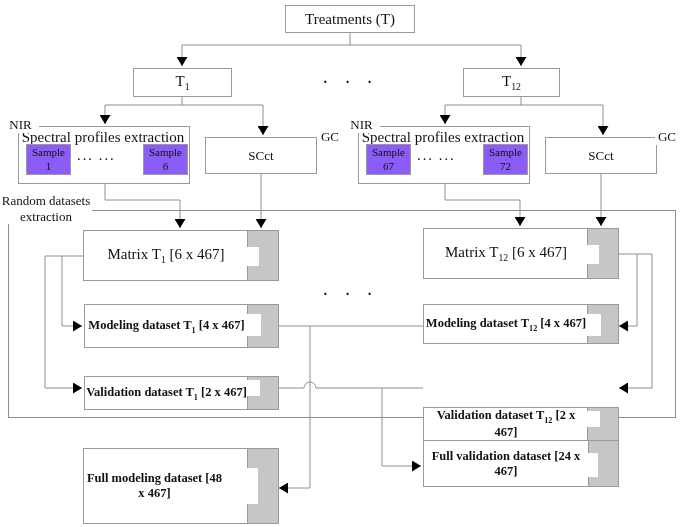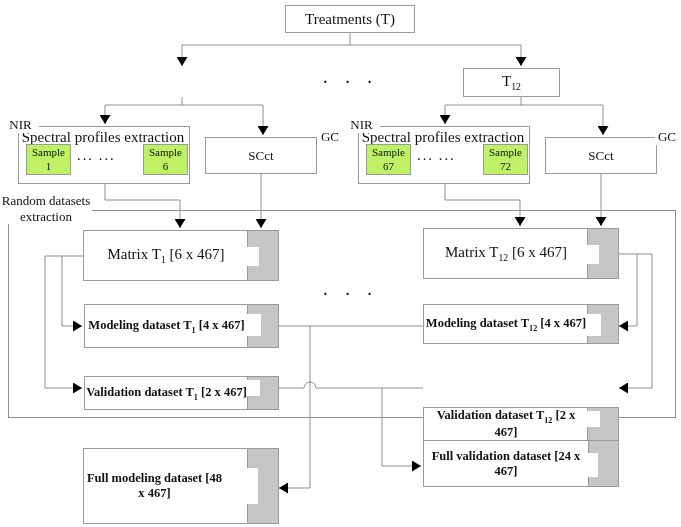--- a/index.html
+++ b/index.html
@@ -20,21 +20,21 @@
   .container-box{position:absolute;box-sizing:border-box;border:1px solid var(--line);background:transparent;z-index:0;}
   .lab{position:absolute;background:#fff;z-index:2;text-align:center;line-height:1.2;}
   .fs15{font-size:15px;} .fs13{font-size:13px;} .fs12{font-size:12.5px;}
   .bold{font-weight:bold;}
   sub{font-size:0.65em;}
   .band{position:absolute;top:-1px;bottom:-1px;background:var(--gray);border:1px solid var(--border);z-index:1;}
   .notch{position:absolute;background:#fff;z-index:2;}
   .box-label{position:absolute;left:0;top:0;bottom:0;right:28px;display:flex;align-items:center;justify-content:center;z-index:3;}
   .dots{position:absolute;z-index:1;font-weight:bold;font-size:14px;letter-spacing:7px;text-align:center;}
   .sample-box{
-    position:absolute;box-sizing:border-box;border:1px solid var(--border);background:#bef264;
+    position:absolute;box-sizing:border-box;border:1px solid var(--border);background:#8b5cf6;
     font-size:11px;line-height:1.25;display:flex;flex-direction:column;align-items:center;justify-content:center;
   }
   .sample-box span{display:block;}
   .spectral-title{position:absolute;left:0;right:2px;top:2px;font-size:15px;text-align:center;}
   .sample-dots{position:absolute;font-size:11px;font-weight:bold;letter-spacing:2px;}
 </style>
 </head>
 <body>
 
 <div id="stage">
@@ -119,20 +119,23 @@
   <div class="container-box" style="left:8px;top:210px;width:668px;height:208px;"></div>
   <div class="lab fs13" style="left:0px;top:193px;width:92px;">
     <span>Random datasets</span><br>
     <span>extraction</span>
   </div>
 
   <div class="box fs15" style="left:285px;top:5px;width:130px;height:28px;">
     <span>Treatments (T)</span>
   </div>
 
+  <div class="box fs15" style="left:133px;top:68px;width:99px;height:29px;">
+    <span><span>T</span><sub>1</sub></span>
+  </div>
   <div class="box fs15" style="left:463px;top:68px;width:97px;height:29px;">
     <span><span>T</span><sub>12</sub></span>
   </div>
   <div class="dots" style="left:316px;top:75px;width:70px;">· · ·</div>
 
   <div class="lab fs13" style="left:2px;top:117px;width:37px;">NIR</div>
   <div class="box" style="left:18px;top:126px;width:172px;height:58px;">
     <div class="spectral-title">Spectral profiles extraction</div>
     <div class="sample-box" style="left:7px;top:17px;width:45px;height:31px;">
       <span>Sample</span>

